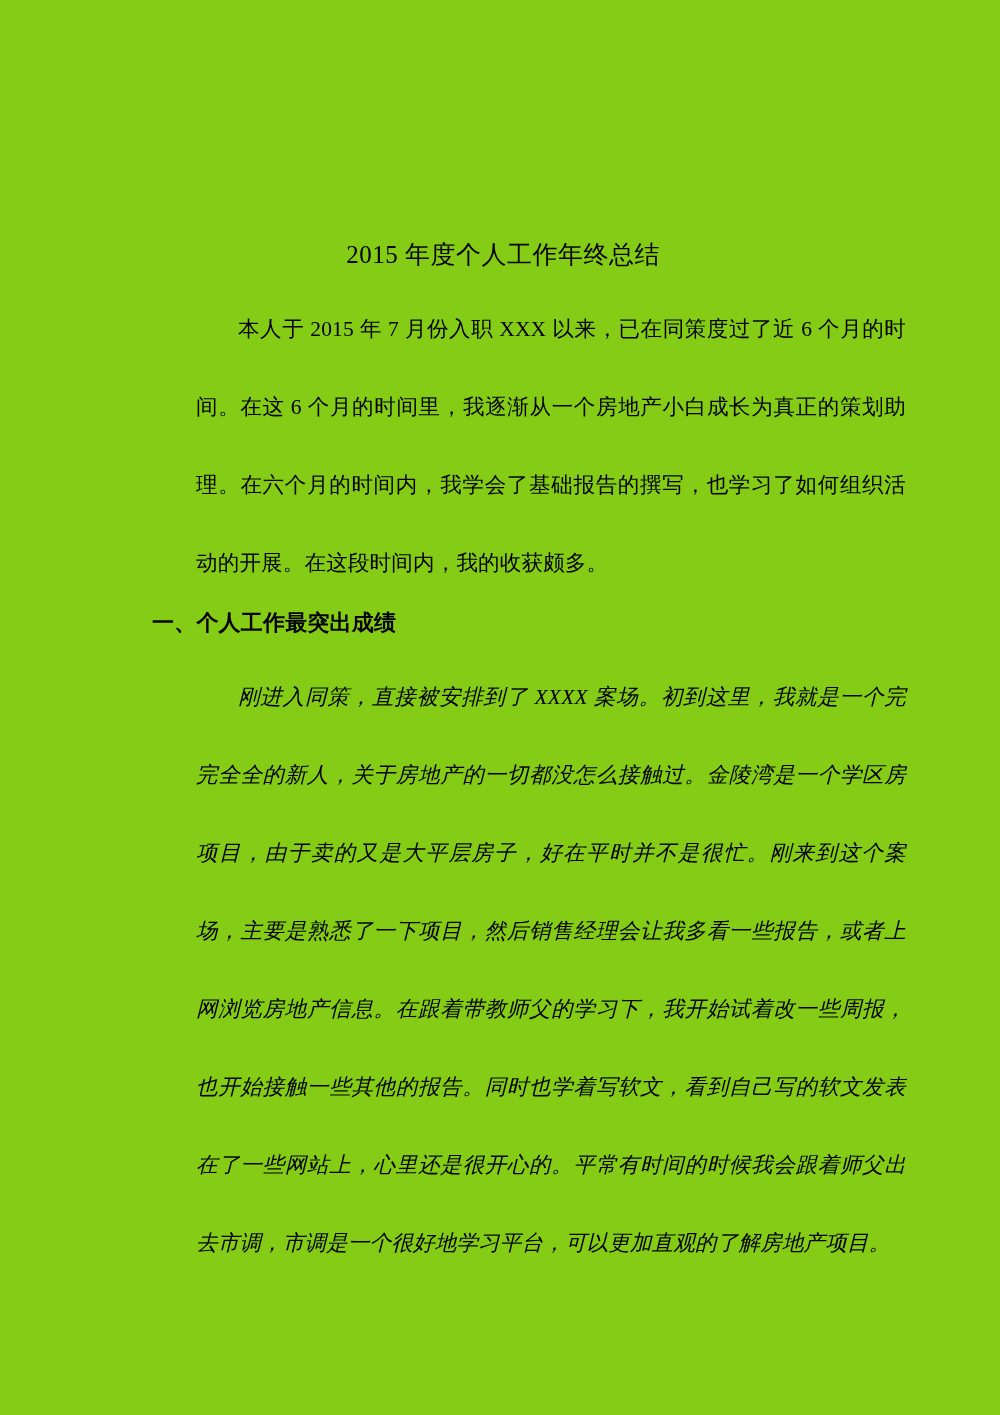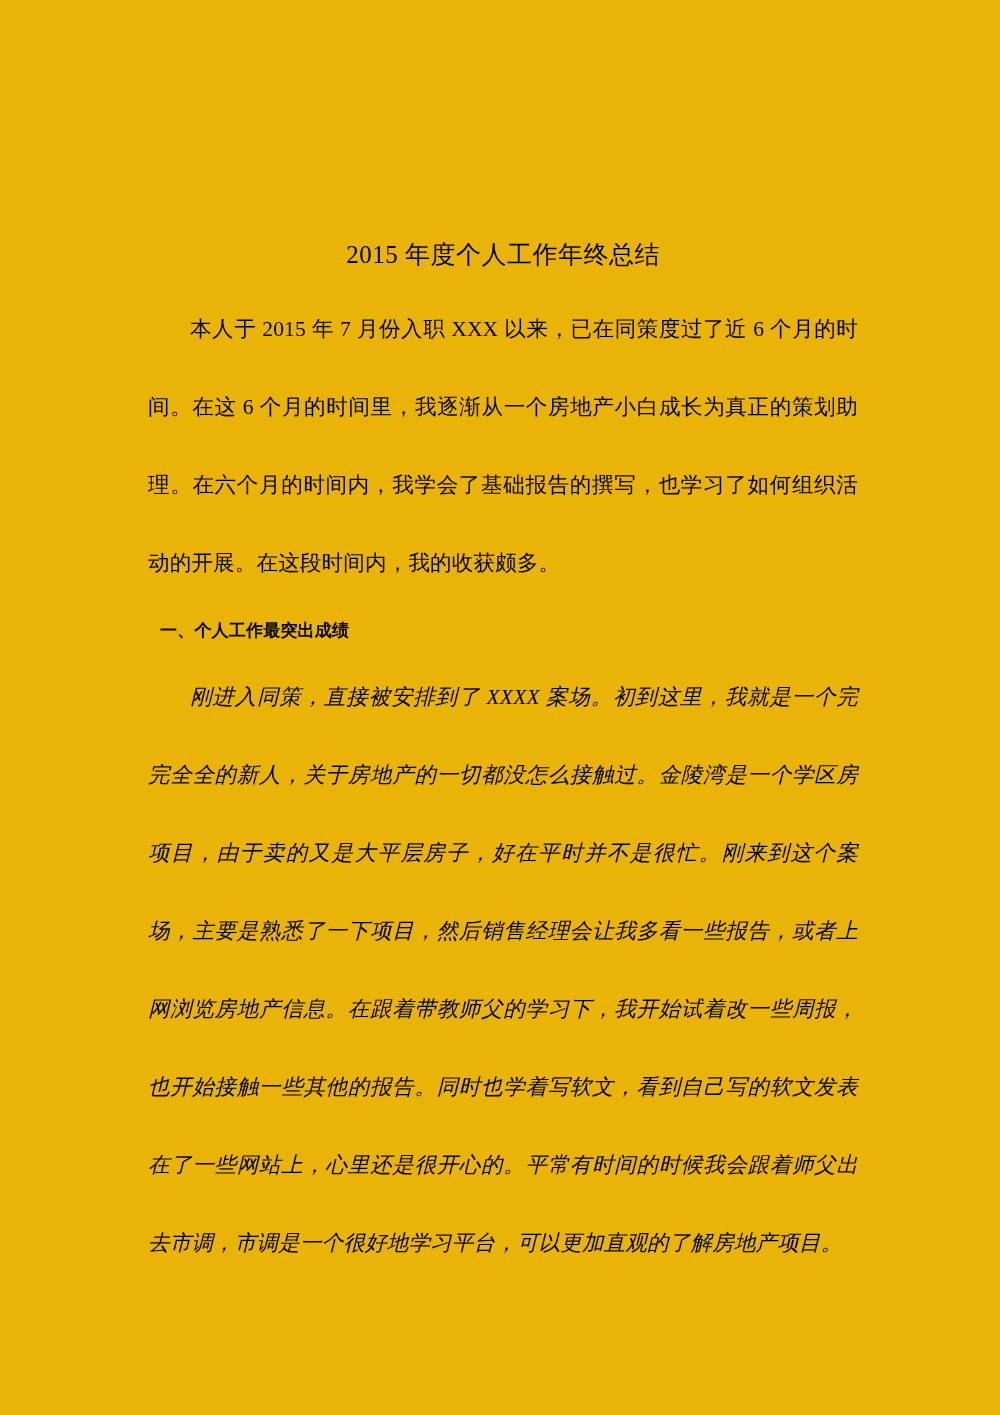--- a/index.html
+++ b/index.html
@@ -15,21 +15,21 @@
     overflow: hidden;
     font-family: "Liberation Serif", "DejaVu Serif", serif;
     color: #000000;
     -webkit-font-smoothing: antialiased;
   }
 
   
   .page {
     position: absolute;
     inset: 0;
-    background: #eab308;
+    background: #84cc16;
   }
 
   
   .content {
     position: absolute;
     left: 148px;
     top: 0;
     width: 710px;
   }
 
@@ -57,27 +57,28 @@
     line-height: 78px;
     text-align: justify;
     text-justify: inter-ideograph;
     letter-spacing: 0.2px;
     position: absolute;
     left: 0;
     width: 710px;
   }
   .para.indent {
     text-indent: 42px;
+    margin-left: 48px;
   }
 
   
   .section-heading {
-    margin: 12px;
+    margin: 4px;
     padding: 0;
-    font-size: 17px;
+    font-size: 22px;
     line-height: 78px;
     font-weight: 700;
     letter-spacing: 0.2px;
     position: absolute;
     left: 0;
     width: 710px;
     white-space: nowrap;
   }
 
   

